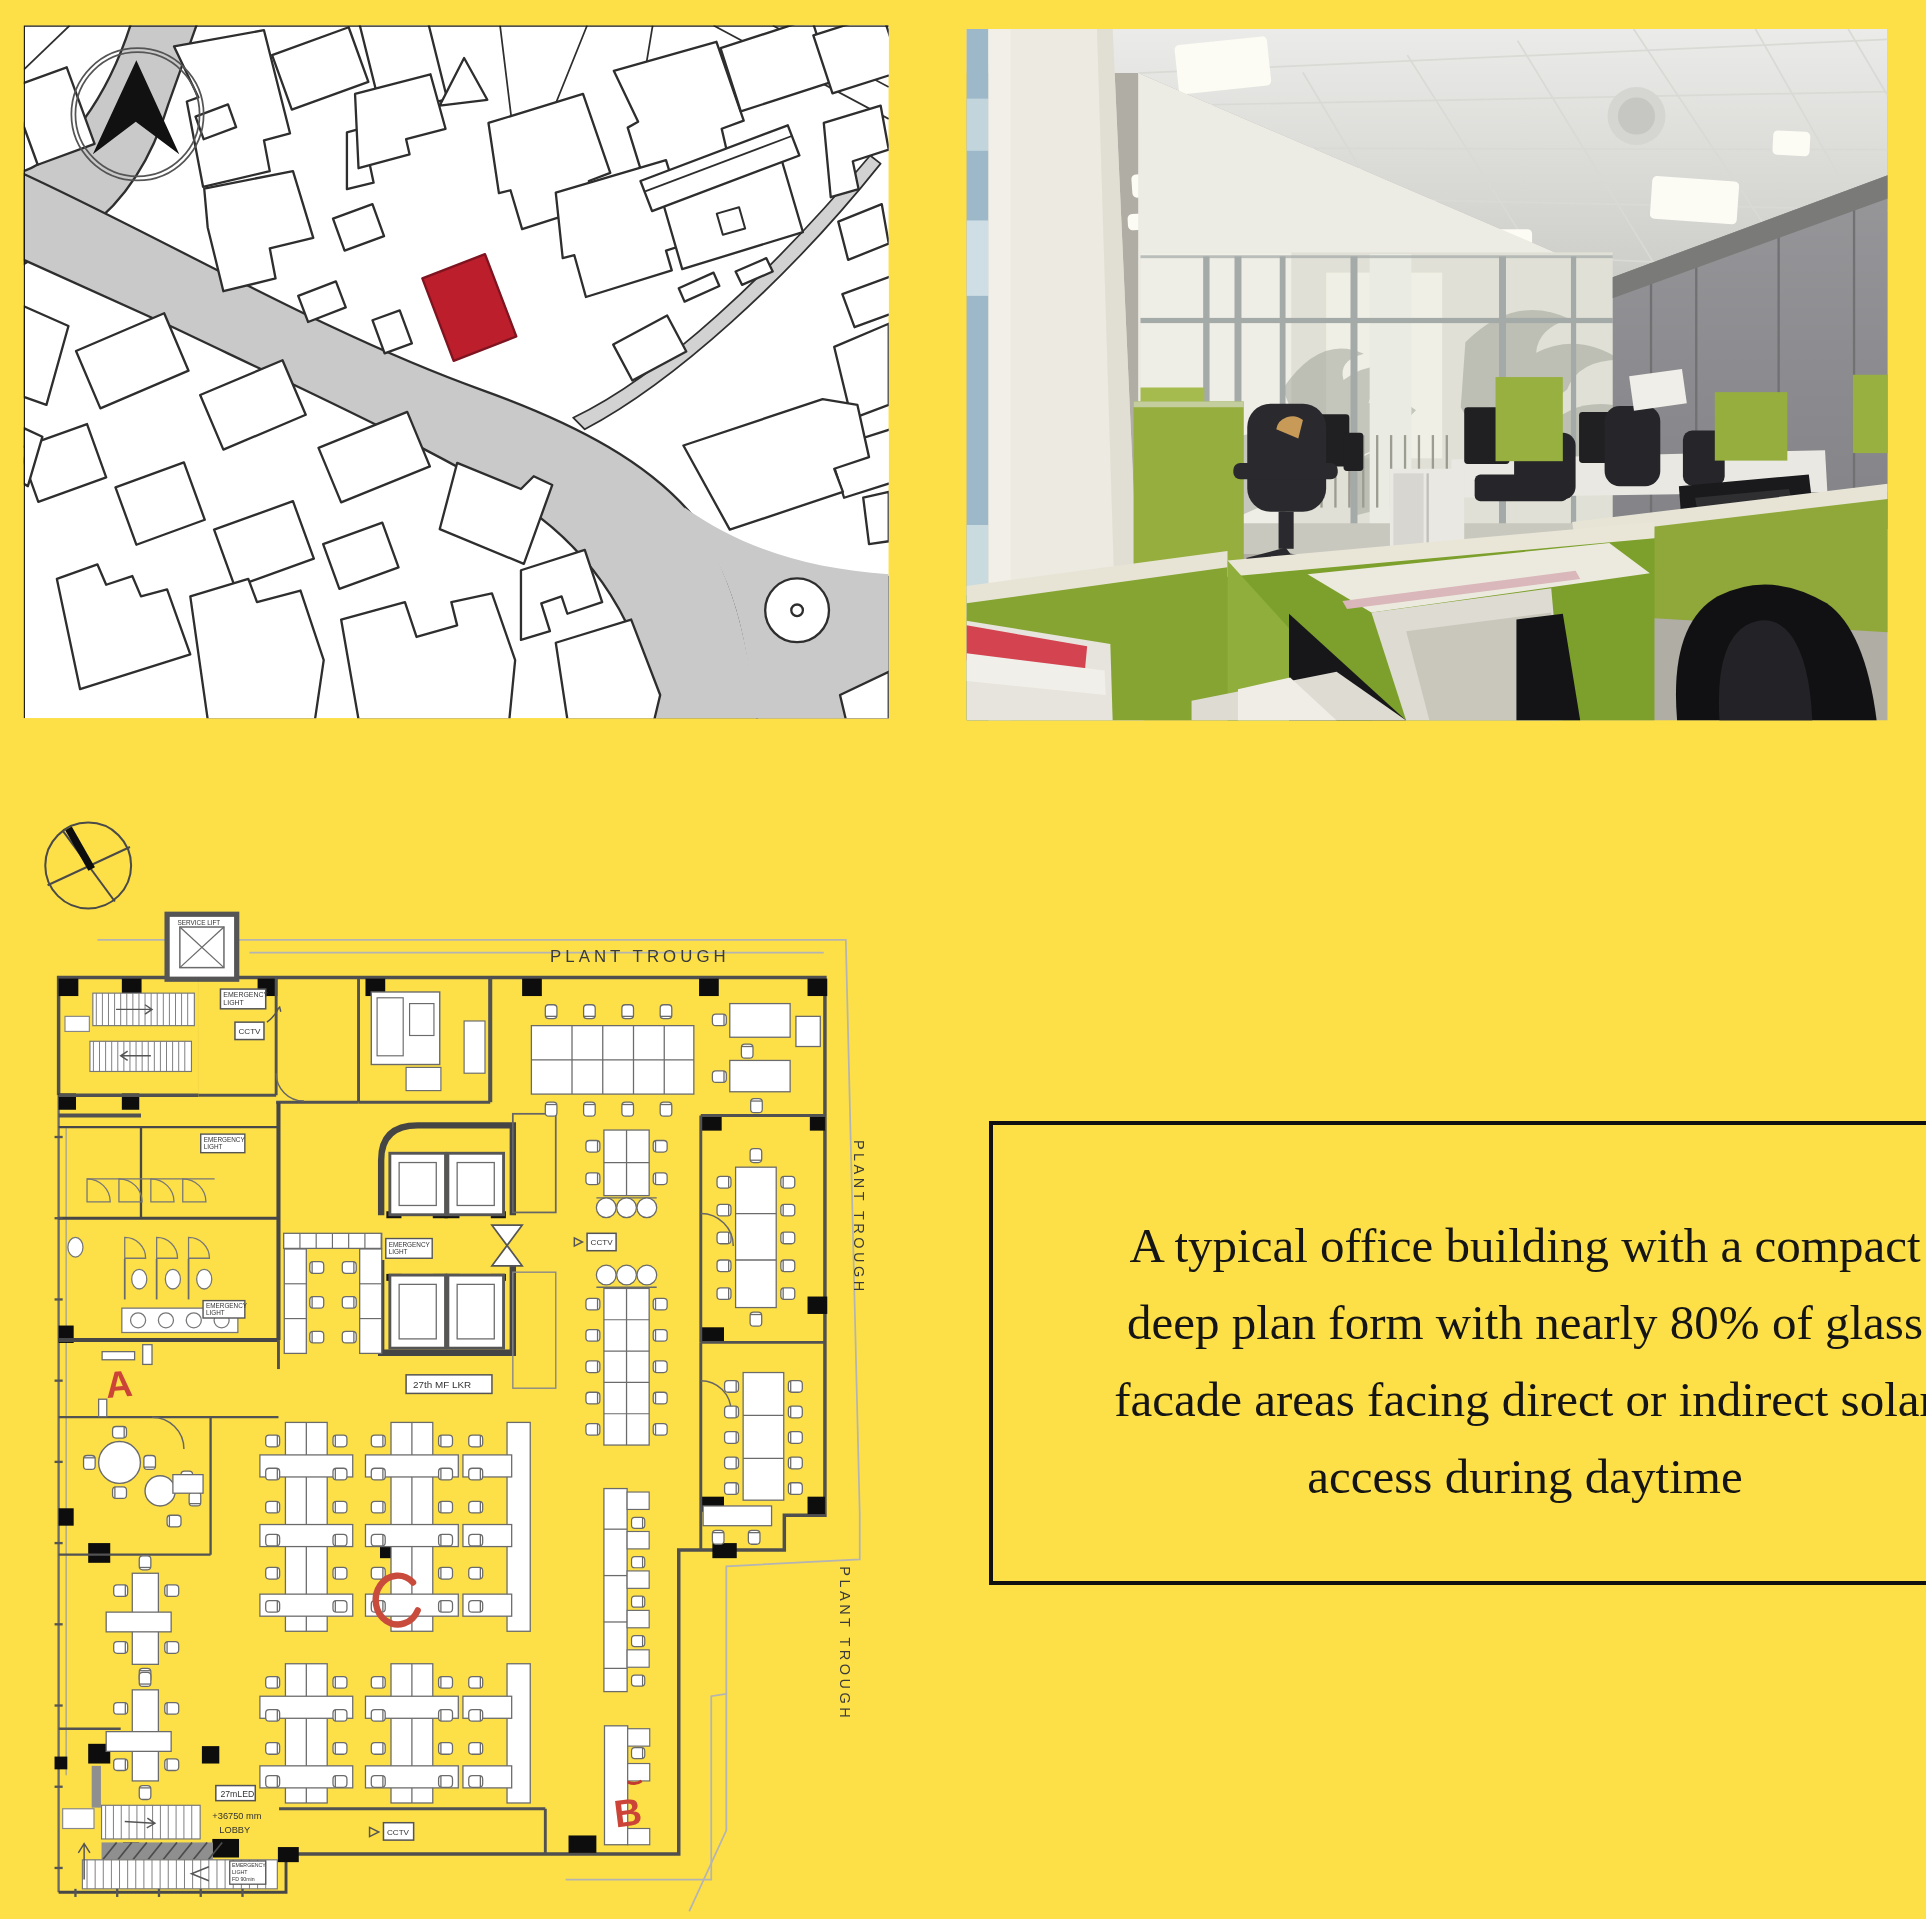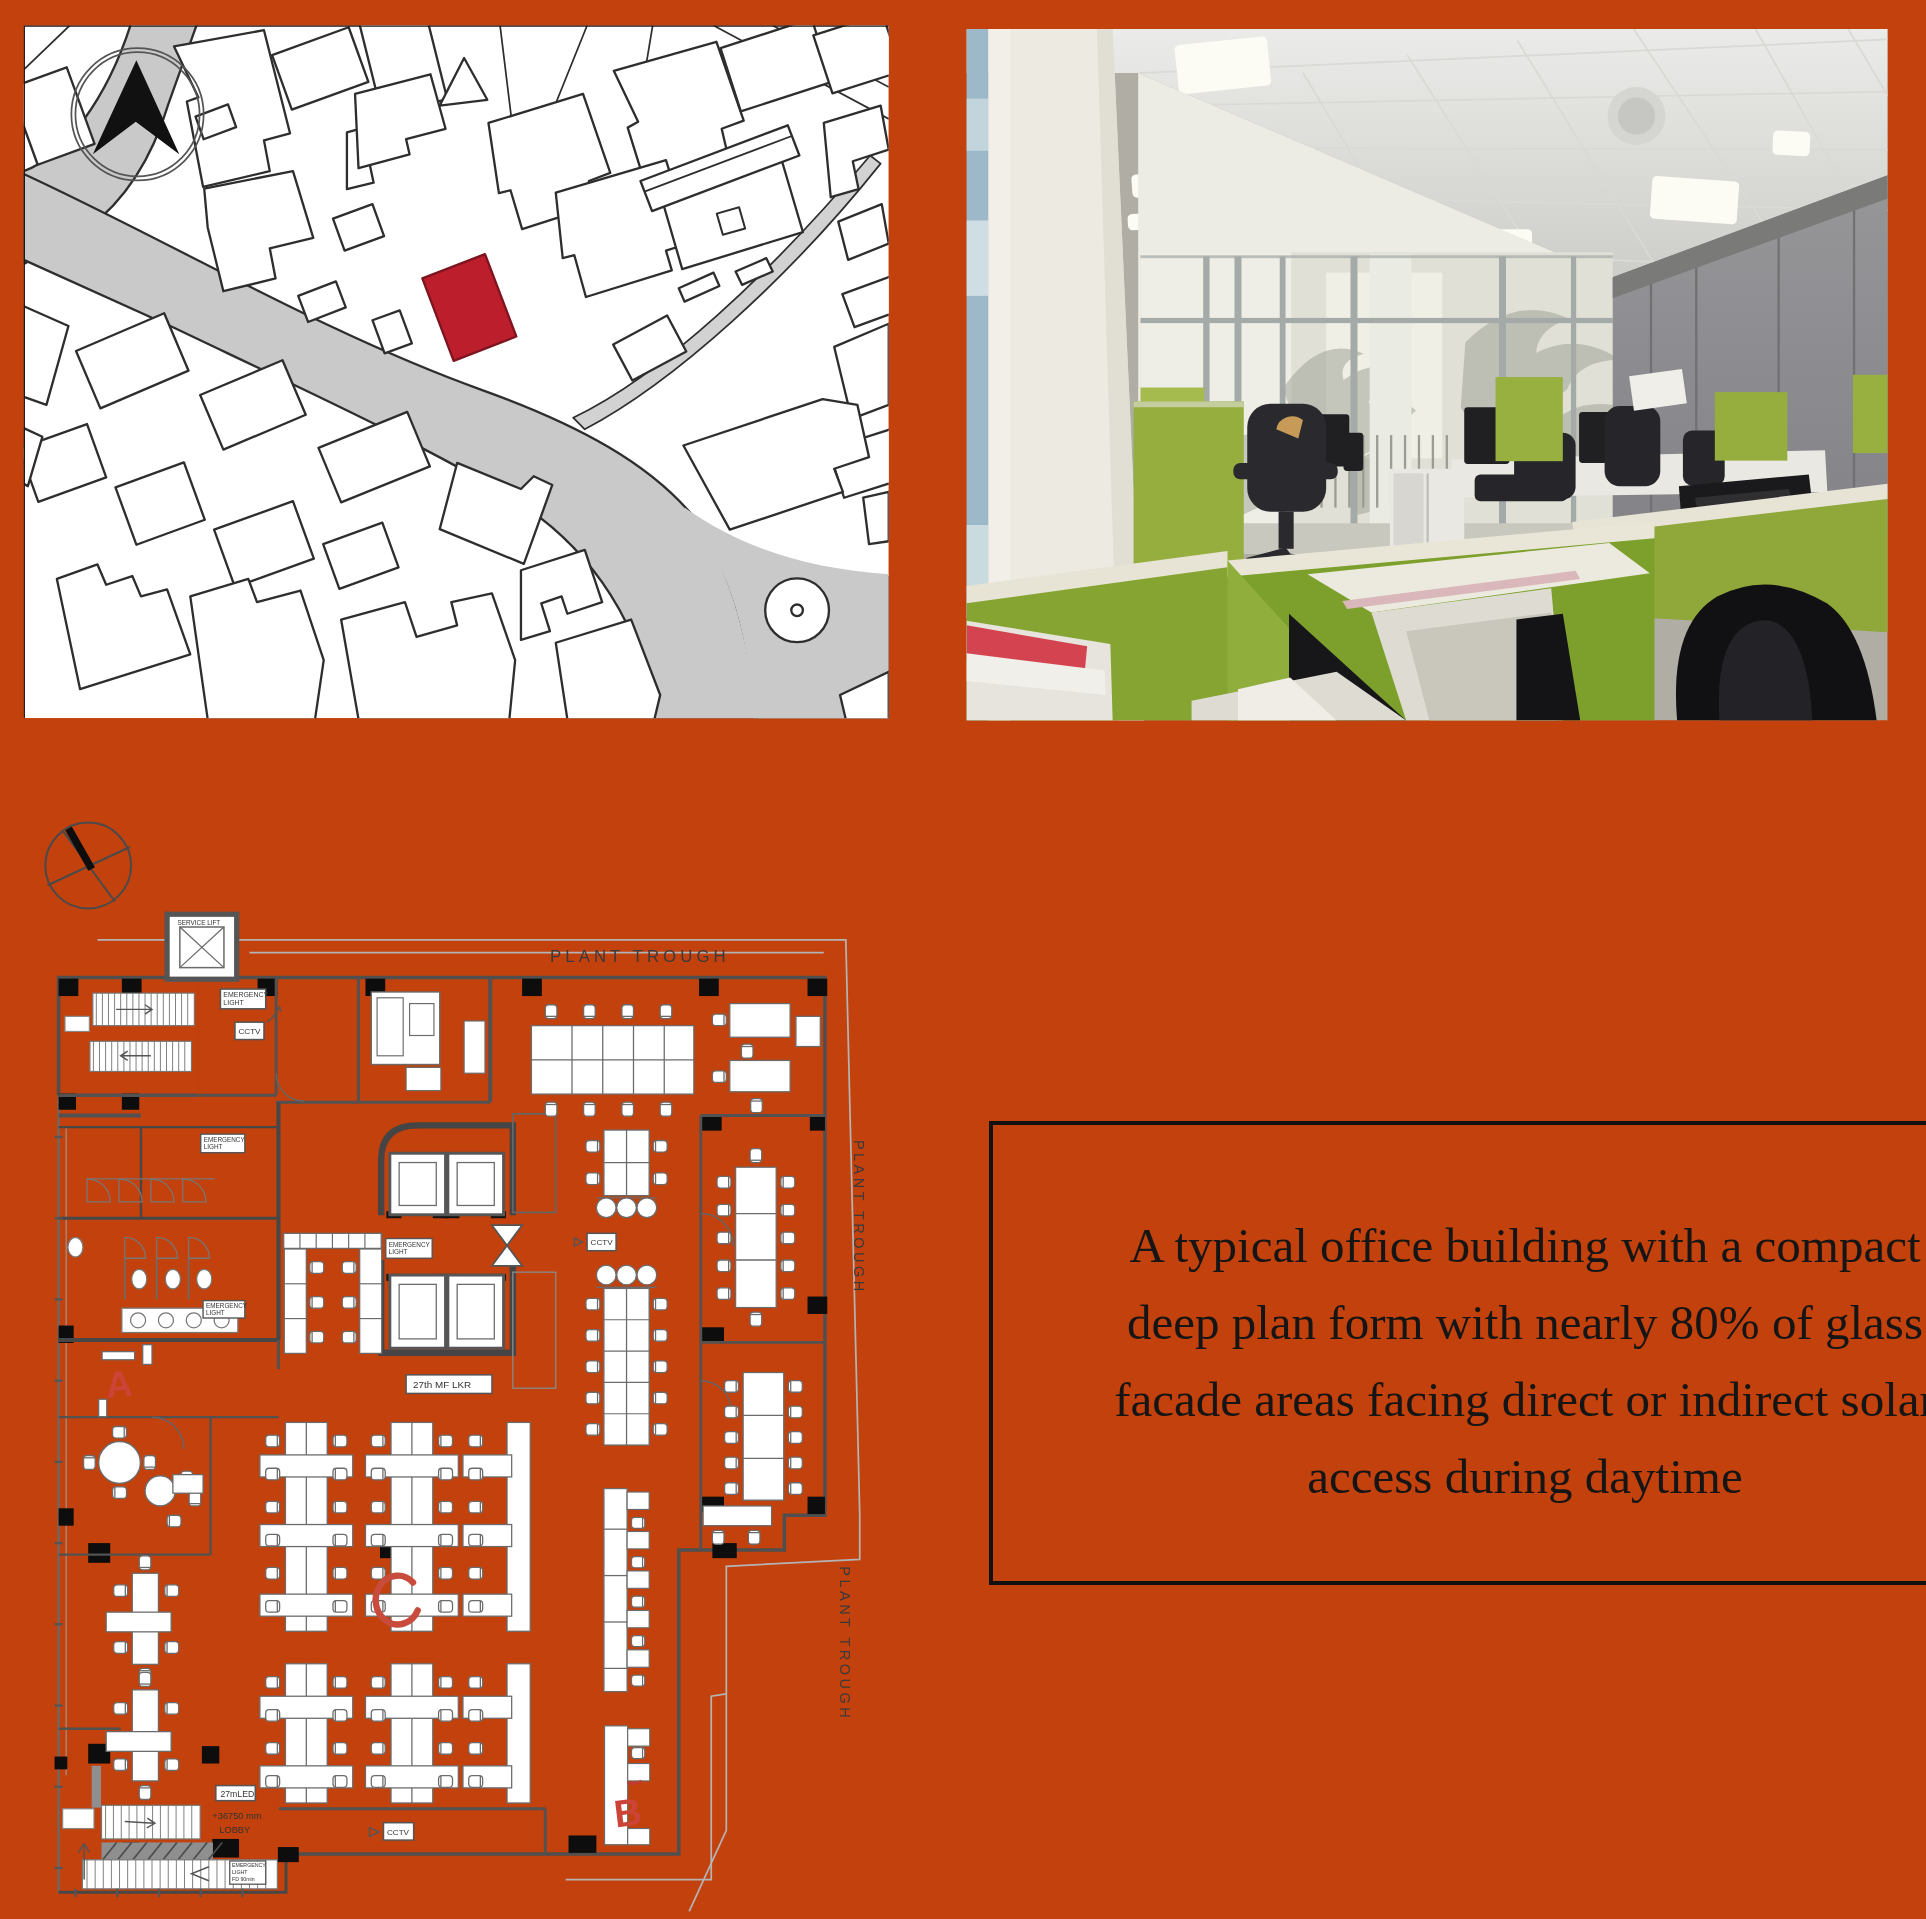--- a/index.html
+++ b/index.html
@@ -1,15 +1,15 @@
 <!DOCTYPE html>
 <html style="font-size:9.3px"><head><meta charset="utf-8"><style>
 html,body{margin:0;padding:0;background:#fff;}
 body{width:1926px;height:1919px;font-family:"Liberation Sans",sans-serif;}
-#wrap{position:relative;width:1926px;height:1919px;overflow:hidden;background:#c2410c;}
+#wrap{position:relative;width:1926px;height:1919px;overflow:hidden;background:#fde047;}
 .cap{position:absolute;left:989px;top:1121px;width:1035px;height:464px;border:4.1px solid #111;box-sizing:border-box;text-align:center;}
 .cap p{margin:0;padding:82px 0 0 37px;font-family:"Liberation Serif",serif;font-size:49px;line-height:77px;color:#151515;white-space:nowrap;}
 </style></head><body>
 <div id="wrap">
 <svg width="1926" height="1919" viewBox="0 0 3320 3308" style="position:absolute;left:0;top:0" xmlns="http://www.w3.org/2000/svg">
 <defs>
         <clipPath id="mapclip">
           <rect x="41" y="44" width="1491" height="1194"></rect>
         </clipPath>
         <clipPath id="phclip">

